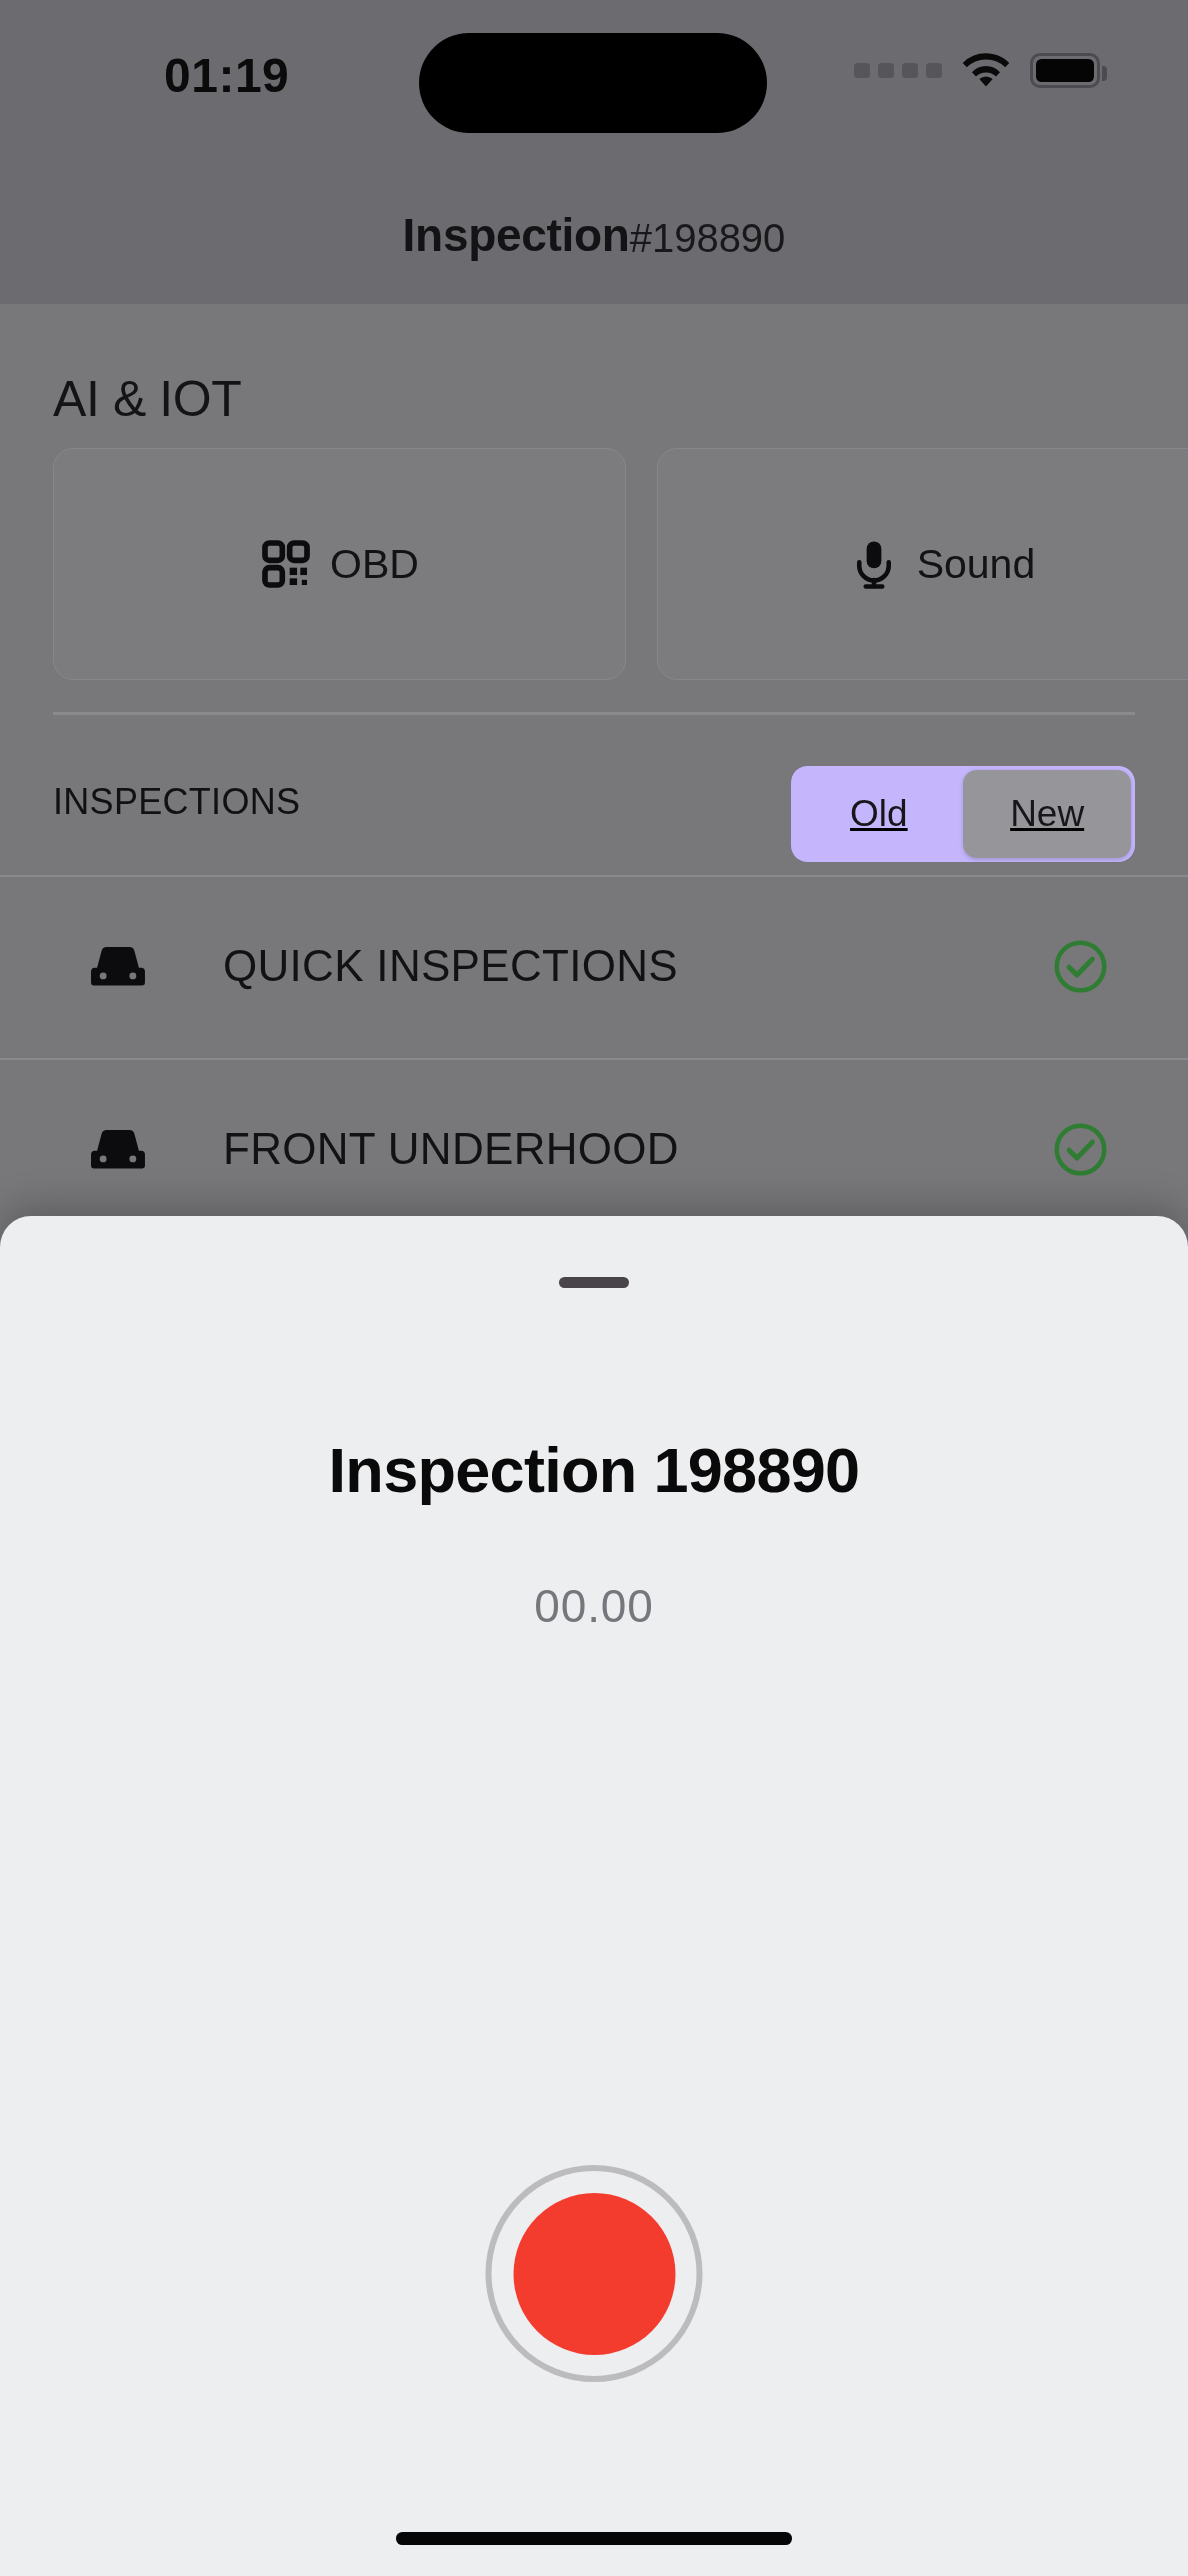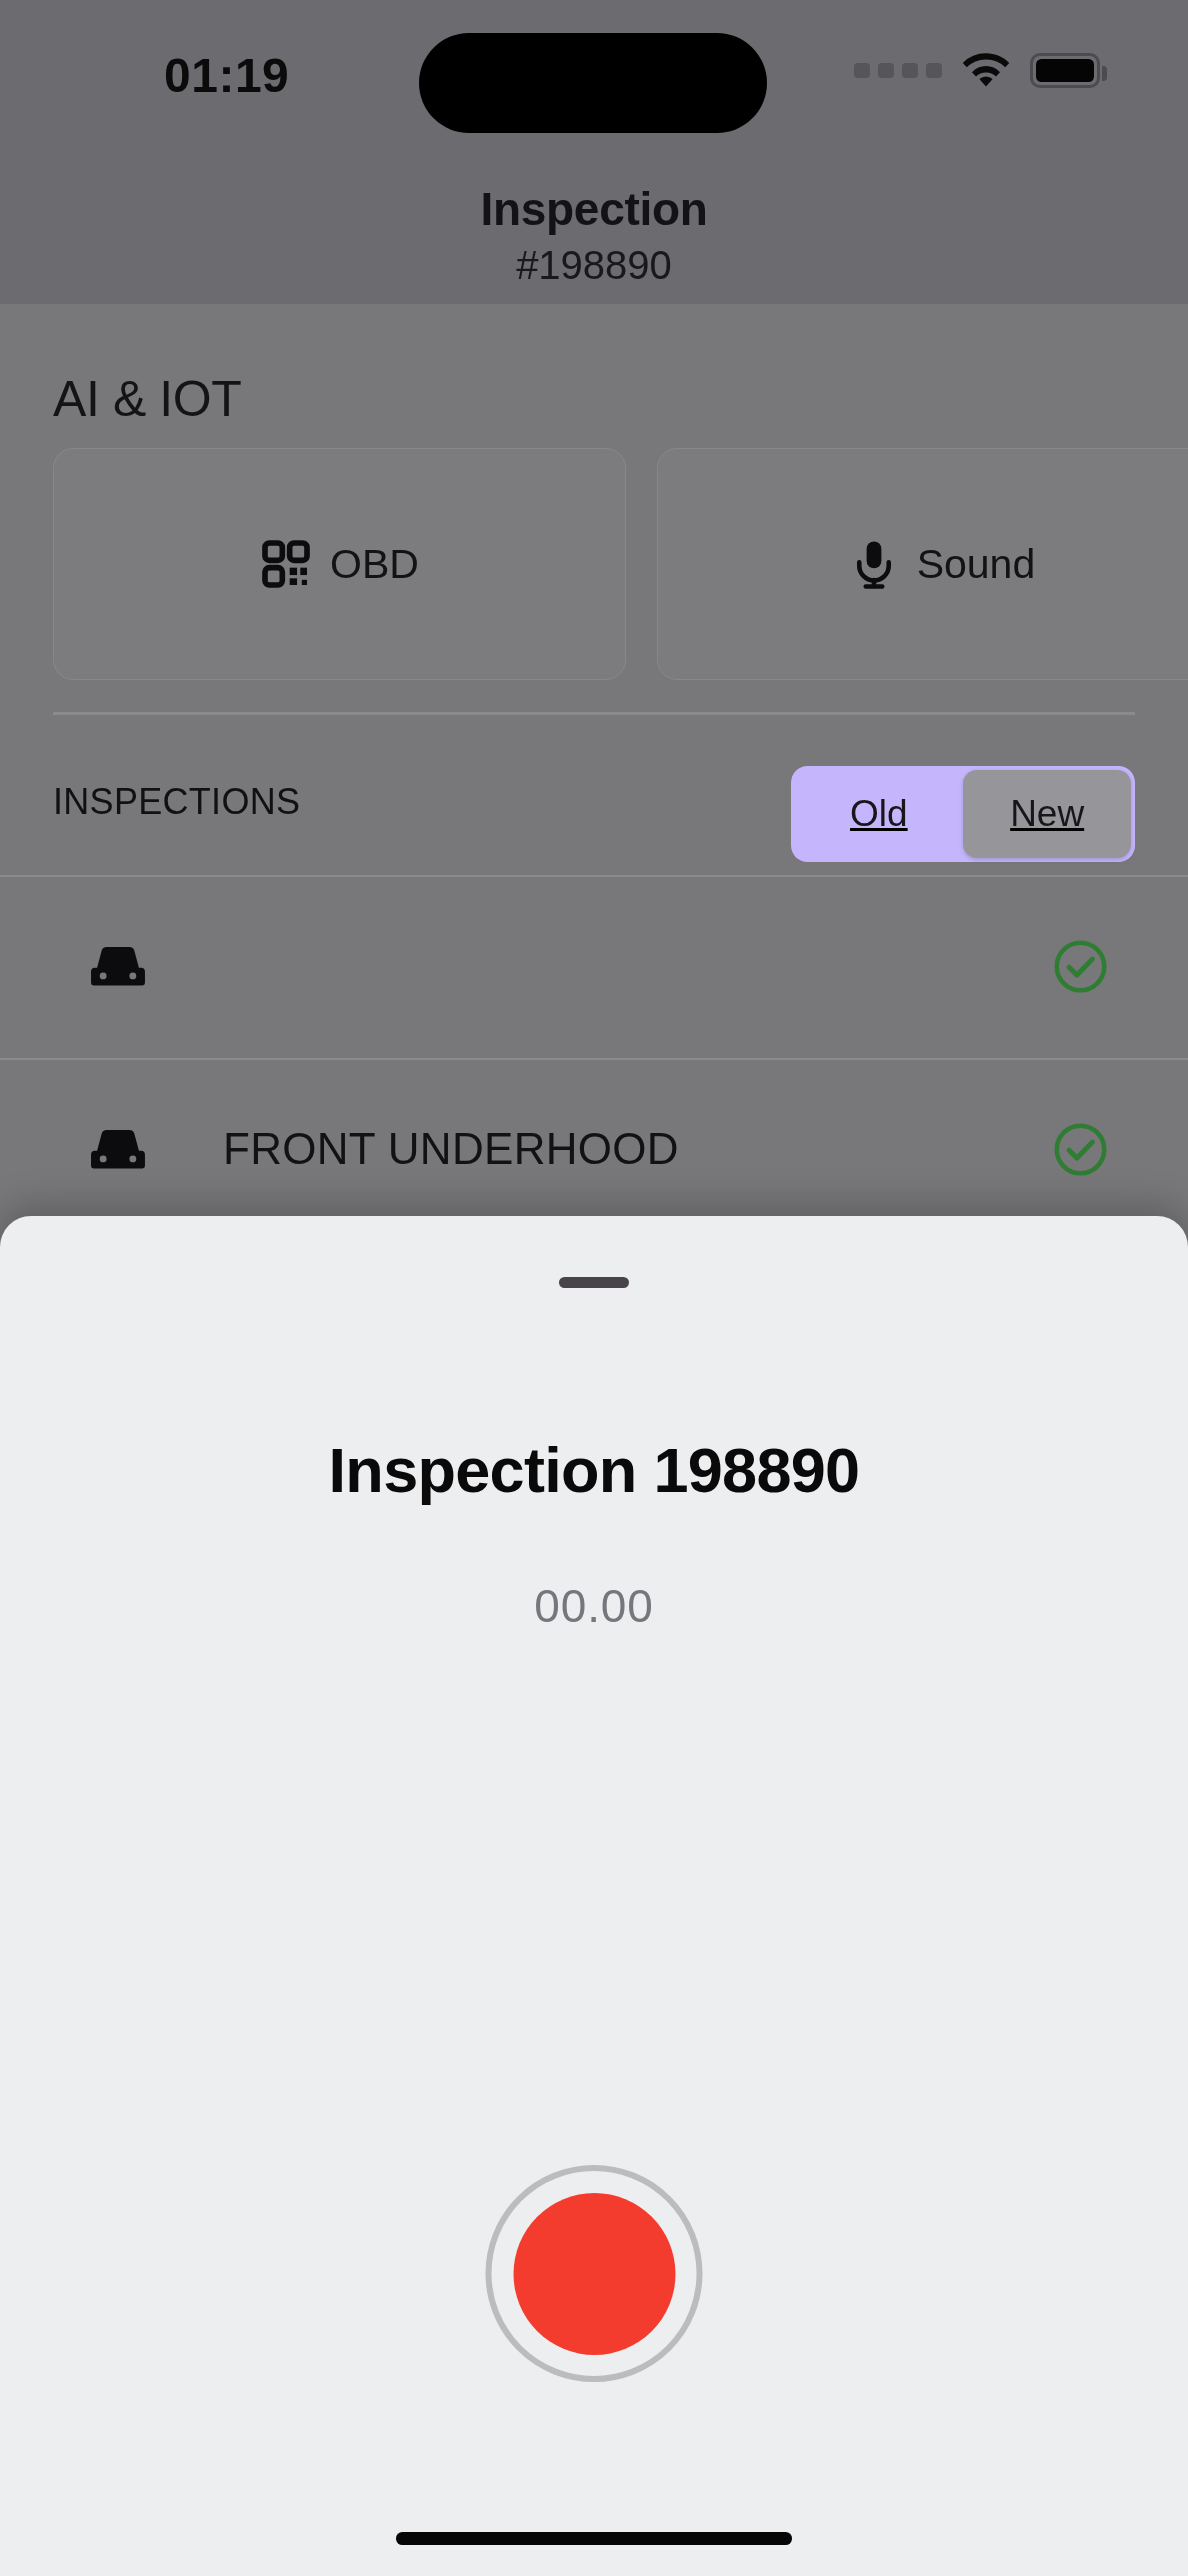--- a/index.html
+++ b/index.html
@@ -47,21 +47,21 @@
   .batt-fill { width:100%; height:100%; border-radius:5.5px; background:#050505; }
   .batt::after {
     content:""; position:absolute; right:-10px; top:10px;
     width:5.5px; height:14.7px; border-radius:0 3.7px 3.7px 0; background:#4c4b4f;
   }
 
   
   .navbar {
     position:absolute; top:166px; left:0; width:1188px; height:138px;
     background:#6c6b6f;
-    display:flex; flex-direction:column; align-items:center; justify-content:center;
+    display:flex; flex-direction:row; align-items:center; justify-content:center;
   }
   .nav-title { font-size:46px; font-weight:600; color:#131316; letter-spacing:-0.3px; }
   .nav-sub { font-size:40px; font-weight:400; color:#19191c; margin-top:6.4px; }
 
   
   .content { position:absolute; top:304px; left:0; width:1188px; bottom:0; background:#78777a; }
 
   .section-title {
     position:absolute; left:53px; top:66px;
     font-size:50px; font-weight:500; color:#141416; letter-spacing:-0.4px;
@@ -221,20 +221,21 @@
         </div>
       </div>
 
       <div class="row-sep" style="top:571px;"></div>
       <div class="insp-row r1">
         <svg class="car-ico" viewBox="0 0 24 24">
           <path d="M4.4 12.6 6 6.6a2 2 0 0 1 1.9-1.5h8.2A2 2 0 0 1 18 6.6l1.6 6M3.6 12.6h16.8a1.4 1.4 0 0 1 1.4 1.4v4.2a.9.9 0 0 1-.9.9H3.1a.9.9 0 0 1-.9-.9V14a1.4 1.4 0 0 1 1.4-1.4z" fill="#0c0c0e"></path>
           <circle cx="6.6" cy="15.6" r="1.25" fill="#78777a"></circle>
           <circle cx="17.4" cy="15.6" r="1.25" fill="#78777a"></circle>
         </svg>
+        <span class="row-label">QUICK INSPECTIONS</span>
         <svg class="check" viewBox="0 0 24 24">
           <circle cx="12" cy="12" r="10" fill="none" stroke="#2e7d32" stroke-width="1.9"></circle>
           <path d="M7.2 12.3 10.5 15.6 17 8.9" fill="none" stroke="#2e7d32" stroke-width="2.1" stroke-linecap="round" stroke-linejoin="round"></path>
         </svg>
       </div>
 
       <div class="row-sep" style="top:754px;"></div>
       <div class="insp-row r2">
         <svg class="car-ico" viewBox="0 0 24 24">
           <path d="M4.4 12.6 6 6.6a2 2 0 0 1 1.9-1.5h8.2A2 2 0 0 1 18 6.6l1.6 6M3.6 12.6h16.8a1.4 1.4 0 0 1 1.4 1.4v4.2a.9.9 0 0 1-.9.9H3.1a.9.9 0 0 1-.9-.9V14a1.4 1.4 0 0 1 1.4-1.4z" fill="#0c0c0e"></path>

